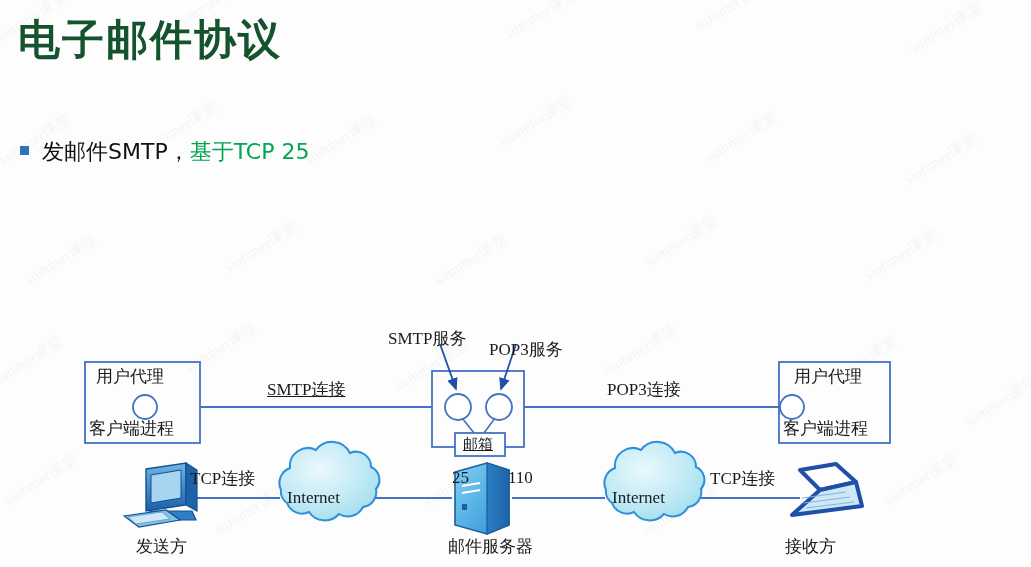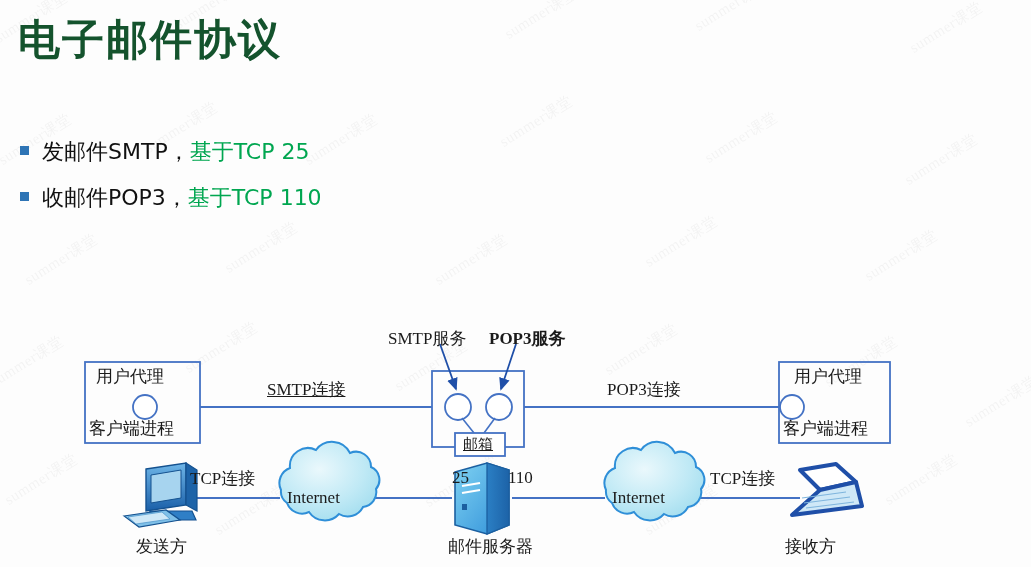--- a/index.html
+++ b/index.html
@@ -143,24 +143,20 @@
 
 <div id="slide-title">电子邮件协议</div>
 
 <div id="bullet-list">
 
   <div class="bullet-row">
     <span class="bullet-marker"></span>
     <span class="bullet-text"><span>发邮件SMTP，</span><span class="hl-green">基于TCP 25</span></span>
   </div>
 
-  <div class="bullet-row">
-    <span class="bullet-marker"></span>
-    <span class="bullet-text"><span>收邮件POP3，</span><span class="hl-green">基于TCP 110</span></span>
-  </div>
 
 
 
 </div>
 
 <div id="diagram">
 
   <svg width="1031" height="247" viewBox="0 0 1031 247">
     <defs>
       <marker id="arrowBlue" markerWidth="8" markerHeight="8" refX="6" refY="3" orient="auto">
@@ -244,21 +240,21 @@
     </g>
   </svg>
 
   <div class="dg-label dg-cn" style="left:96px; top:45px;">用户代理</div>
   <div class="dg-label dg-cn" style="left:89px; top:97px;">客户端进程</div>
 
   <div class="dg-label dg-cn" style="left:794px; top:45px;">用户代理</div>
   <div class="dg-label dg-cn" style="left:783px; top:97px;">客户端进程</div>
 
   <div class="dg-label dg-cn" style="left:388px; top:7px;">SMTP服务</div>
-  <div class="dg-label dg-cn" style="left:489px; top:7px;font-weight:bold;">POP3服务</div>
+  <div class="dg-label dg-cn" style="left:489px; top:18px;">POP3服务</div>
   <div class="dg-label dg-cn-sm" style="left:463px; top:115px;">邮箱</div>
 
   <div class="dg-label dg-cn" style="left:267px; top:58px;text-decoration:underline;">SMTP连接</div>
   <div class="dg-label dg-cn" style="left:607px; top:58px;">POP3连接</div>
 
   <div class="dg-label dg-cn" style="left:190px; top:147px;">TCP连接</div>
   <div class="dg-label dg-cn" style="left:710px; top:147px;">TCP连接</div>
 
   <div class="dg-label dg-en" style="left:287px; top:168px;">Internet</div>
   <div class="dg-label dg-en" style="left:612px; top:168px;">Internet</div>

